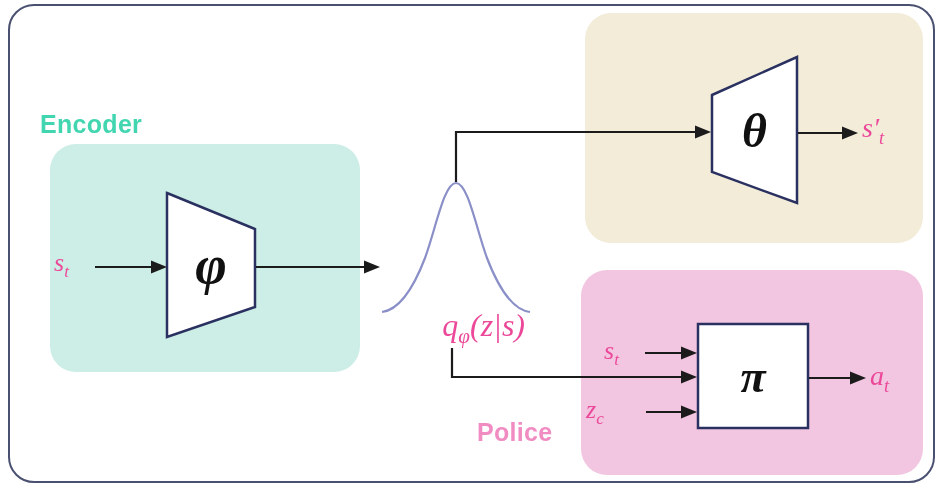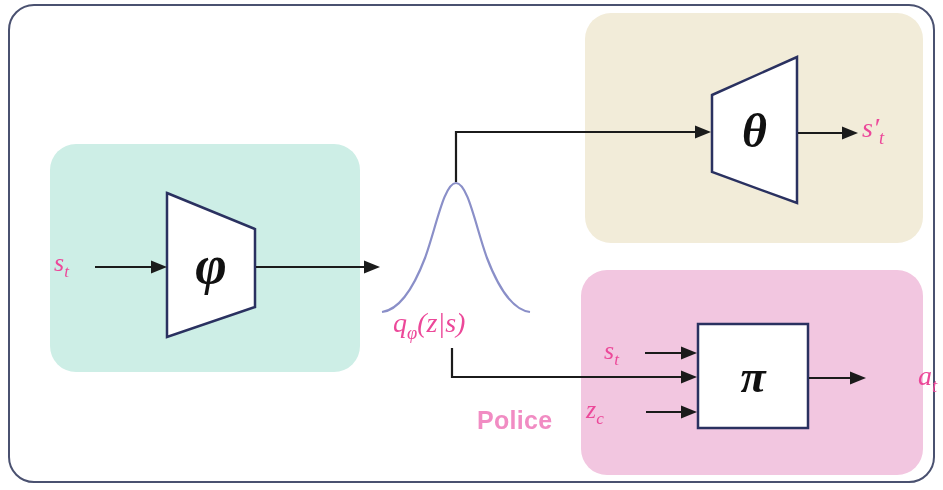--- a/index.html
+++ b/index.html
@@ -20,33 +20,33 @@
   .wire  { fill:none; stroke-width:2.2px; }
   .head  { stroke:none; }
   .node  { fill:#ffffff; stroke-width:2.5px; }
   .gauss { fill:none; stroke-width:2.2px; }
 
   .section-label {
     position:absolute; font-size:25px; font-weight:600; letter-spacing:0.3px;
   }
   .lbl-encoder { left:40px;  top:110px; }
   .lbl-decoder { left:458px; top:16px;  }
-  .lbl-policy  { left:477px; top:406px; }
+  .lbl-policy  { left:477px; top:418px; }
 
   .math {
     position:absolute; font-family:"Liberation Serif", serif;
     font-style:italic; font-size:26px; color:#ec4899; line-height:1.1;
   }
   .math sub { font-size:0.66em; line-height:0; }
   .m-enc-in   { left:54px;  top:249px; }
-  .m-latent   { left:393px; top:308px; width:132px; text-align:left; font-size:28px;font-style:italic; }
+  .m-latent   { left:393px; top:308px; width:132px; text-align:right; font-size:32px;font-style:italic; }
   .m-dec-out  { left:862px; top:113px; font-size:28px; }
   .m-pol-st   { left:604px; top:337px; }
   .m-pol-zc   { left:586px; top:396px;font-family:Liberation Serif, serif; }
-  .m-pol-out  { left:870px; top:361px; font-size:28px;margin-left:48px; }
+  .m-pol-out  { left:870px; top:361px; font-size:28px; }
 
   .symbol {
     position:absolute; display:flex; align-items:center; justify-content:center;
     font-family:"Liberation Serif", serif; font-style:italic; font-weight:bold; color:#111111;
   }
   .sym-phi   { left:167px; top:193px; width:88px;  height:144px; font-size:54px; }
   .sym-theta { left:712px; top:57px;  width:85px;  height:146px; font-size:48px; }
   .sym-pi    { left:698px; top:324px; width:110px; height:104px; font-size:46px; }
 </style>
 </head>
@@ -88,20 +88,21 @@
     <path class="wire" d="M645 353 H681" stroke="#1b1b1b"></path>
     <polygon class="head" points="697,353 681,346.5 681,359.5" fill="#1b1b1b"></polygon>
 
     <path class="wire" d="M646 412 H681" stroke="#1b1b1b"></path>
     <polygon class="head" points="697,412 681,405.5 681,418.5" fill="#1b1b1b"></polygon>
 
     <path class="wire" d="M809 378 H850" stroke="#1b1b1b"></path>
     <polygon class="head" points="866,378 850,371.5 850,384.5" fill="#1b1b1b"></polygon>
   </svg>
 
+  <div class="section-label lbl-encoder" style="color: rgb(66, 214, 176);">Encoder</div>
   <div class="section-label lbl-policy" style="color: rgb(241, 140, 195);">Police</div>
 
   <div class="symbol sym-phi">φ</div>
   <div class="symbol sym-theta">θ</div>
   <div class="symbol sym-pi">π</div>
 
   <div class="math m-enc-in">
     <span>s</span><sub>t</sub>
   </div>
 

